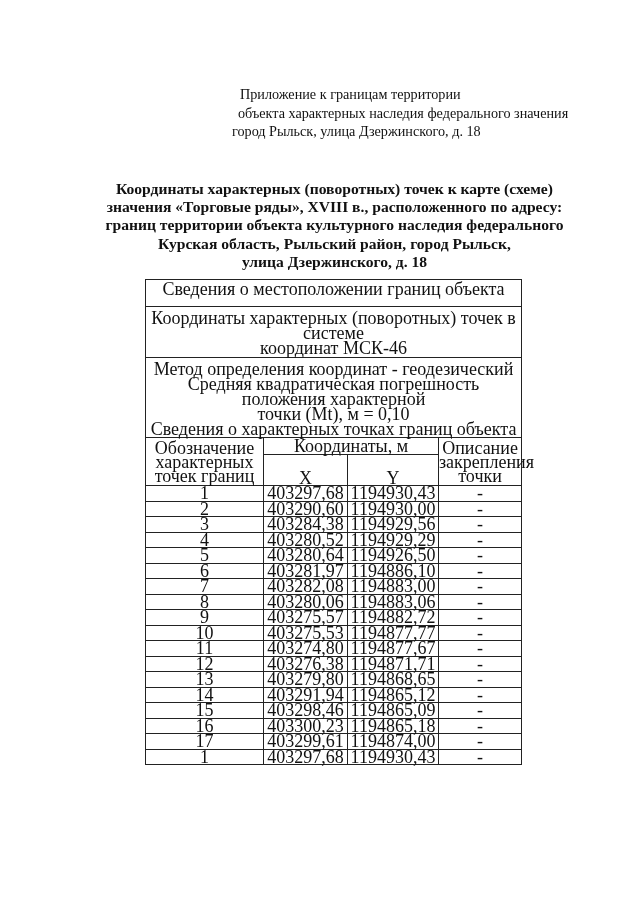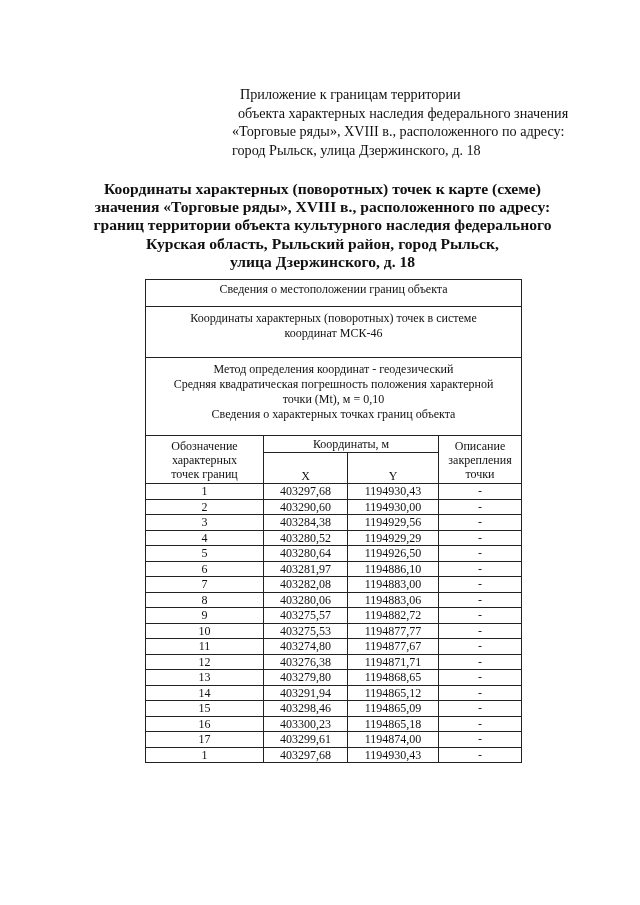--- a/index.html
+++ b/index.html
@@ -6,40 +6,39 @@
   body { width: 640px; height: 905px; position: relative; overflow: hidden;
          font-family: "Liberation Serif", "DejaVu Serif", serif; color: #111; }
   .appendix { position: absolute; left: 232px; top: 85px; width: 380px;
               font-size: 14.2px; line-height: 18.6px; }
   .appendix div { white-space: nowrap; }
   .appendix .l1 { padding-left: 8px; }
   .appendix .l2 { padding-left: 6px; }
   .appendix .l3 { padding-left: 0px; }
   .appendix .l4 { padding-left: 2px; }
   .appendix .l5 { padding-left: 0px; }
-  .title { position: absolute; left: 60px; top: 180px; width: 525px; text-align: center;
+  .title { position: absolute; left: 72px; top: 180px; width: 525px; text-align: center;
            font-weight: bold; font-size: 15.6px; line-height: 18.2px; }
   .title div { white-space: nowrap; }
   table { position: absolute; left: 145px; top: 279px; width: 376px;
-          border-collapse: collapse; font-size: 12px; table-layout: fixed; }
+          border-collapse: collapse; font-size: 18px; table-layout: fixed; }
   td { border: 1px solid #222; text-align: center; padding: 0; vertical-align: middle;
        line-height: 15px; }
   .info1 td { height: 24px; vertical-align: top; padding-top: 2px; }
   .info2 td { height: 46px; vertical-align: top; padding-top: 4px; }
   .info3 td { height: 73px; vertical-align: top; padding-top: 4px; }
   .hdr td { line-height: 14px; }
   .row td { height: 14.5px; line-height: 14.5px; }
 </style>
 </head>
 <body>
 
 <div class="appendix">
   <div class="l1">Приложение к границам территории</div>
   <div class="l2">объекта характерных наследия федерального значения</div>
-  <div class="l3">«Торговые ряды», XVIII в., расположенного по адресу:</div>
   <div class="l5">город Рыльск, улица Дзержинского, д. 18</div>
 </div>
 
 <div class="title">
   <div>Координаты характерных (поворотных) точек к карте (схеме)</div>
   <div>значения «Торговые ряды», XVIII в., расположенного по адресу:</div>
   <div>границ территории объекта культурного наследия федерального</div>
   <div>Курская область, Рыльский район, город Рыльск,</div>
   <div>улица Дзержинского, д. 18</div>
 </div>

